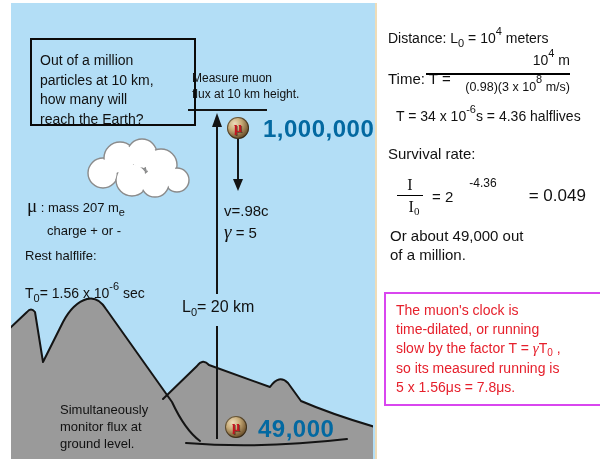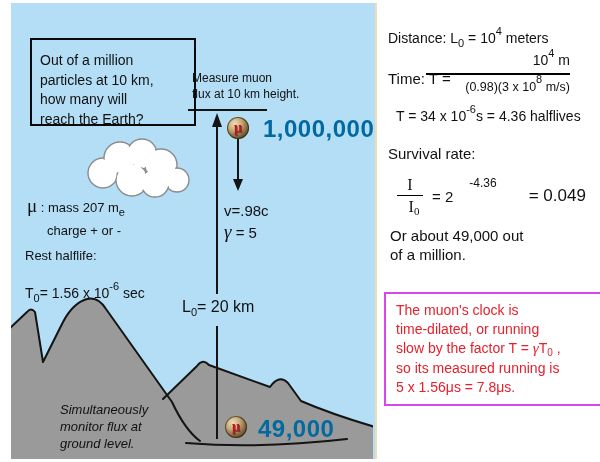--- a/index.html
+++ b/index.html
@@ -25,21 +25,21 @@
             text-shadow:1px 1px 0 rgba(40,10,5,.5);line-height:1;}
   .vlabel{position:absolute;left:213px;top:199px;font-size:15px;}
   .glabel{position:absolute;left:213px;top:219px;font-size:15px;}
   .greek{font-family:"Liberation Serif",serif;font-style:italic;font-size:19px;line-height:1;}
   .mumass{position:absolute;left:16px;top:193px;font-size:13px;}
   .mumass .greek{font-size:19px;font-style:normal;font-family:"Liberation Serif",serif;}
   .charge{position:absolute;left:36px;top:220px;font-size:13px;}
   .resthl{position:absolute;left:14px;top:245px;font-size:13px;}
   .t0line{position:absolute;left:14px;top:263px;font-size:14px;margin-top:19px;}
   .l0label{position:absolute;left:171px;top:295px;font-size:16px;}
-  .groundtxt{position:absolute;left:49px;top:398px;font-size:13px;line-height:17px;font-style:italic;}
+  .groundtxt{position:absolute;left:49px;top:398px;font-size:13px;line-height:17px;}
   .sup{font-size:11px;position:relative;top:-8px;}
   .sub{font-size:11px;position:relative;top:4px;}
   
   .rp-line{position:absolute;font-size:14px;}
   .rp-distance{left:388px;top:30px;}
   .rp-timelabel{left:388px;top:70px;font-size:15px;}
   .rp-frac{position:absolute;left:426px;top:50px;width:144px;text-align:right;}
   .rp-frac .num{font-size:14px;line-height:20px;padding-bottom:2px;border-bottom:2px solid #000;}
   .rp-frac .den{font-size:12.5px;line-height:16px;padding-top:4px;}
   .rp-tresult{left:388px;top:108px;margin-left:8px;}

